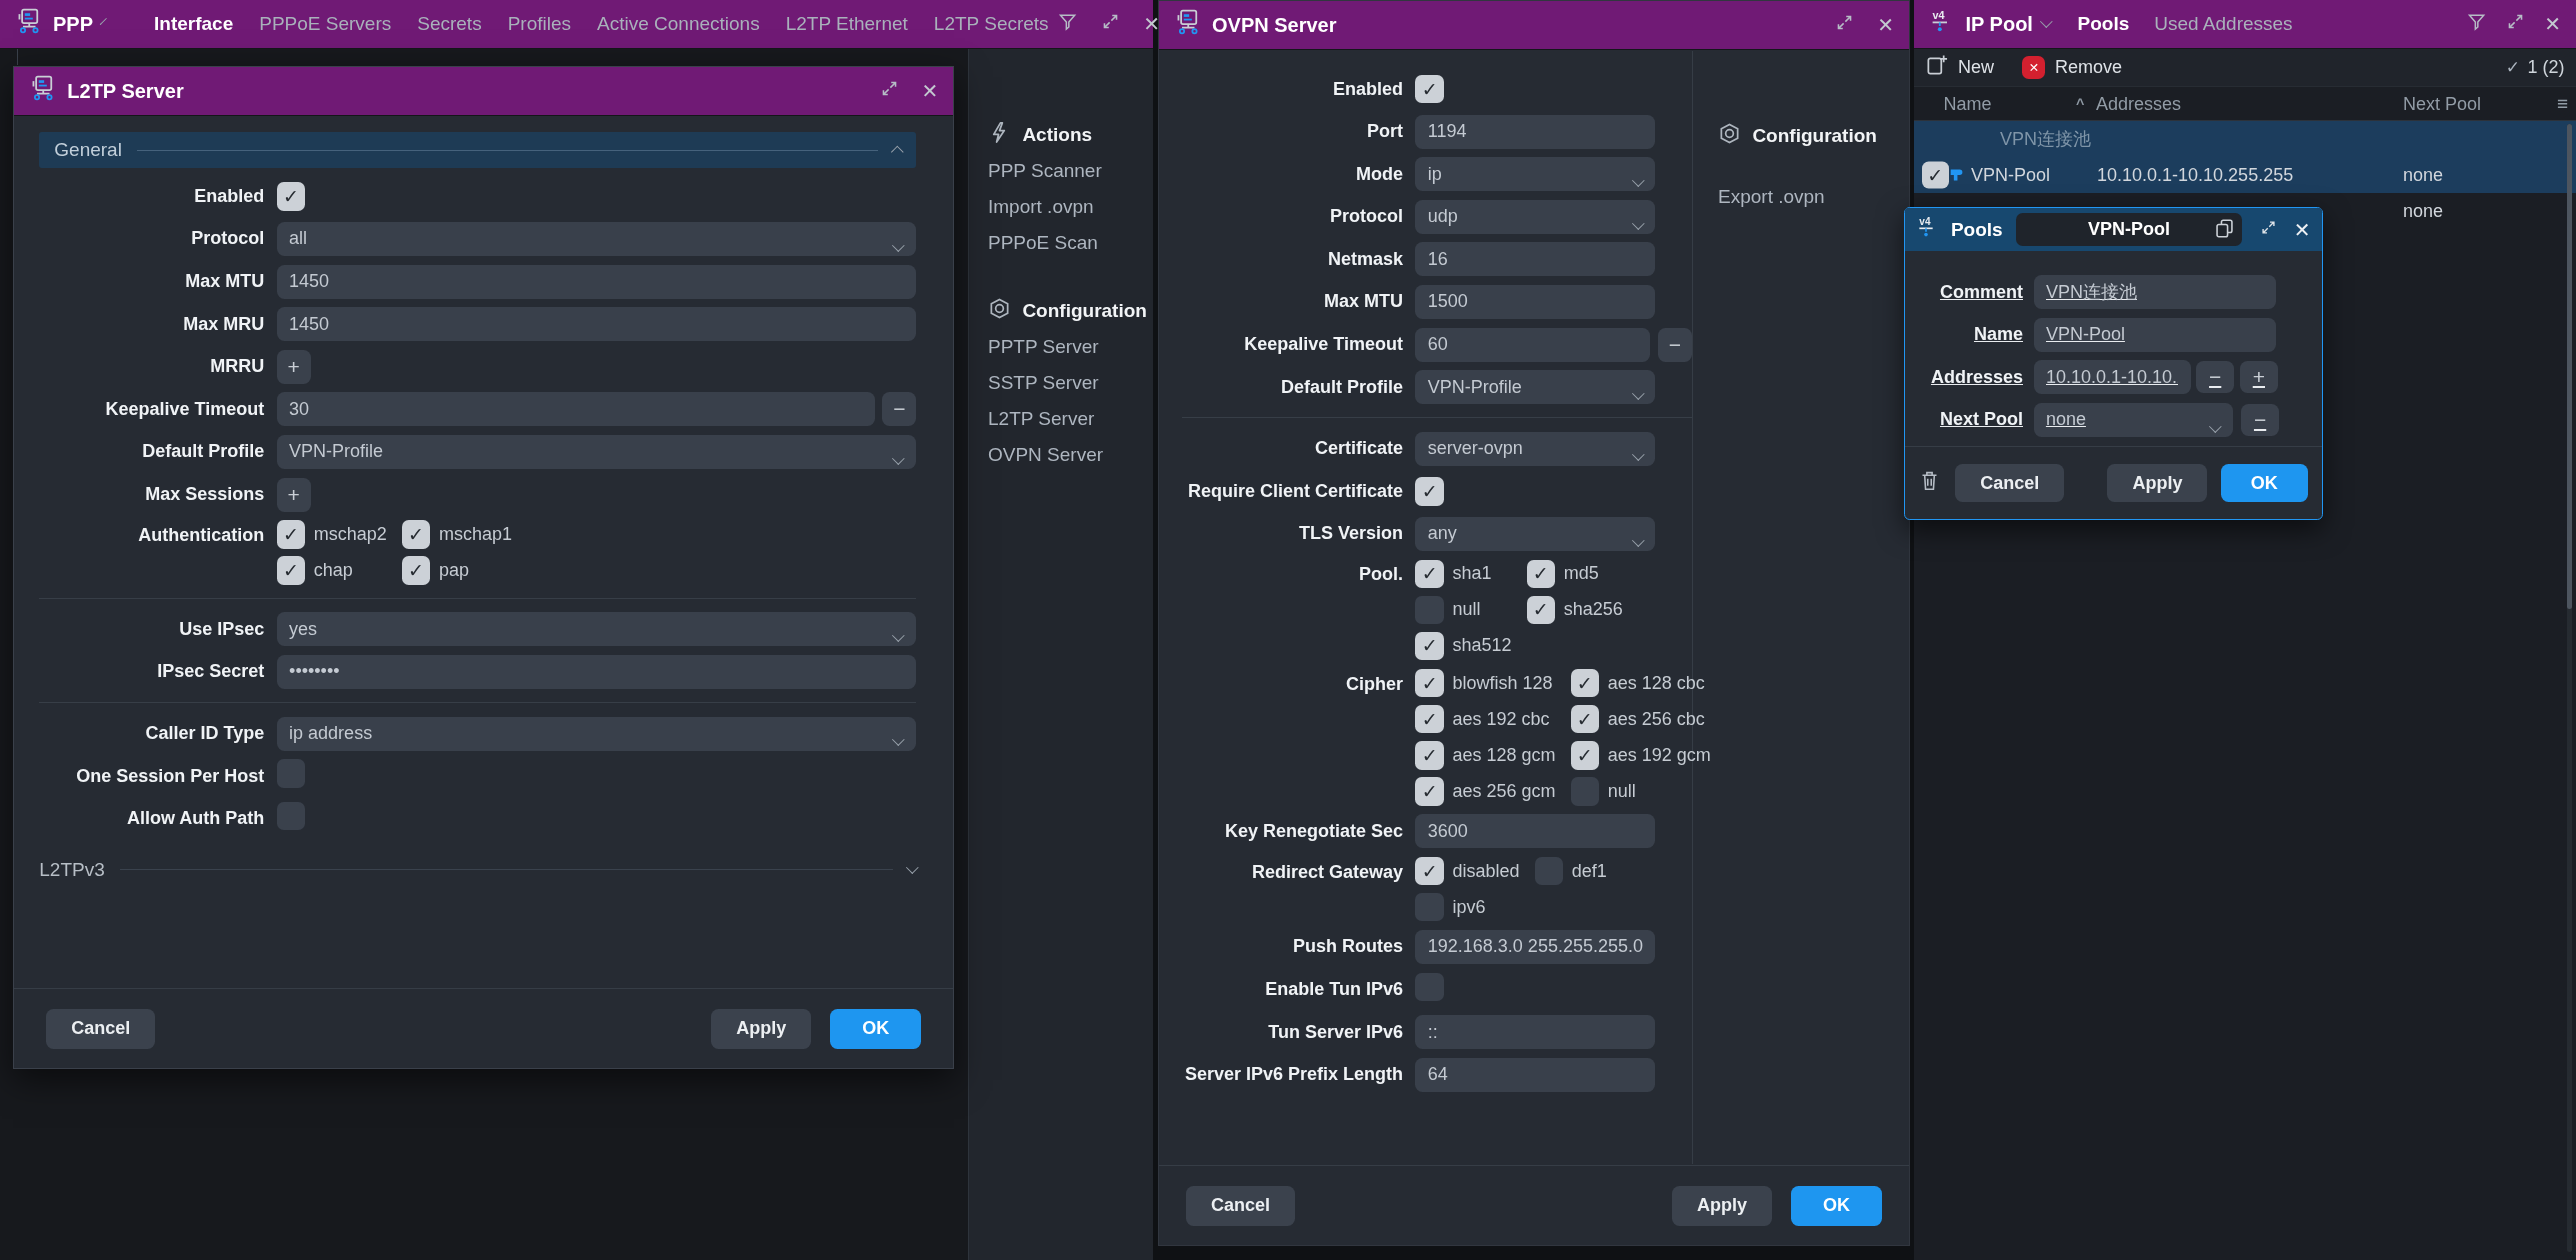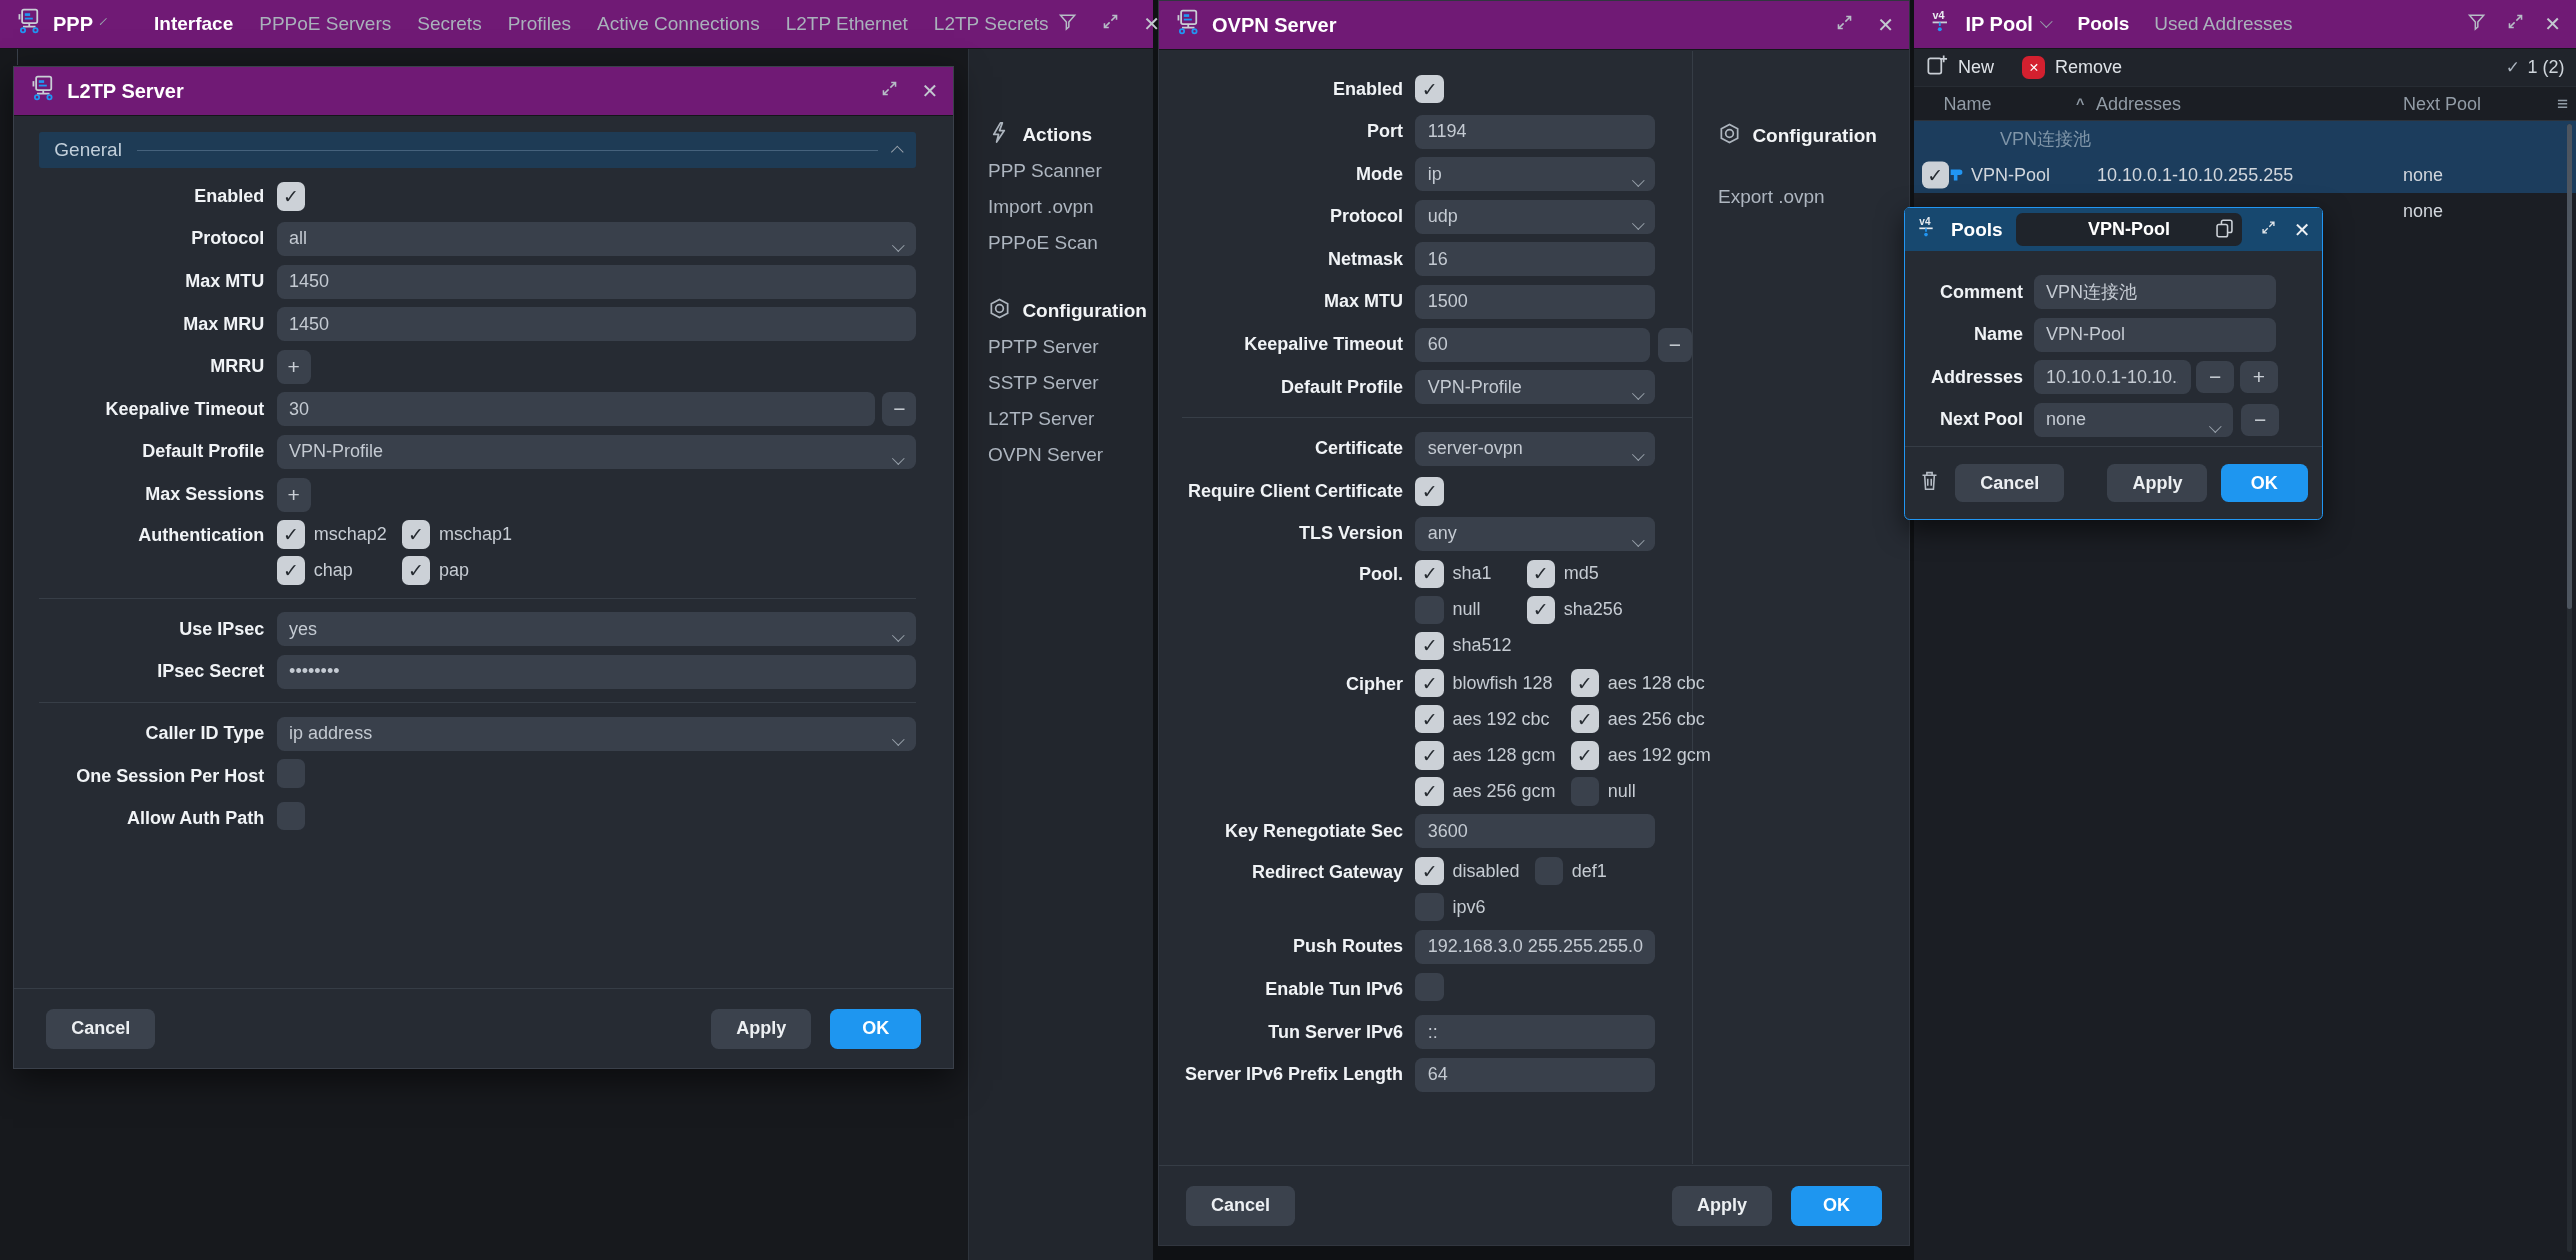--- a/index.html
+++ b/index.html
@@ -131,21 +131,21 @@
     height:43px; background:#17486f; display:flex; align-items:center;
     gap:9.5px; padding:0 11.4px; border-radius:2.9px 2.9px 0 0;
   }
   .pools-titlebar .win-title { font-size:19px; }
   .title-field {
     width:226px; height:33px; margin-left:3.8px; background:#1f242b; border-radius:6.7px;
     display:flex; align-items:center; justify-content:center; position:relative;
     color:#fff; font-weight:700; font-size:18px;
   }
   .title-field .copy { position:absolute; right:6.7px; top:4.8px; }
-  .pools-body { padding:24px 0 0 0; }
+  .pools-body { padding:24px 0 0 0;text-decoration:underline; }
   .prow { display:grid; grid-template-columns:118px auto; column-gap:10.5px; align-items:center; height:34px; margin-bottom:8.6px; }
   .prow .inp { width:242px; }
   .prow .inp.addr { width:157px; }
   .prow .select { width:199px; }
   .pools-footer {
     position:absolute; left:0; right:0; bottom:0; height:73px; border-top:1px solid #363d46;
     display:flex; align-items:center; padding:0 14.3px; gap:15px;
   }
   .pools-footer .btn { height:38px; }
   .pools-footer .btn.ok { width:87px; }
@@ -344,20 +344,25 @@
     </div>
     <div class="frow">
       <span class="lab">One Session Per Host</span>
       <div><span class="cb"></span></div>
     </div>
     <div class="frow">
       <span class="lab">Allow Auth Path</span>
       <div><span class="cb"></span></div>
     </div>
 
+    <div class="subhdr">
+      <span>L2TPv3</span>
+      <span class="line"></span>
+      <span class="chv d"></span>
+    </div>
   </div>
   <footer class="dlg-footer">
     <button class="btn">Cancel</button>
     <div class="footer-right">
       <button class="btn">Apply</button>
       <button class="btn ok">OK</button>
     </div>
   </footer>
 </section>
 

